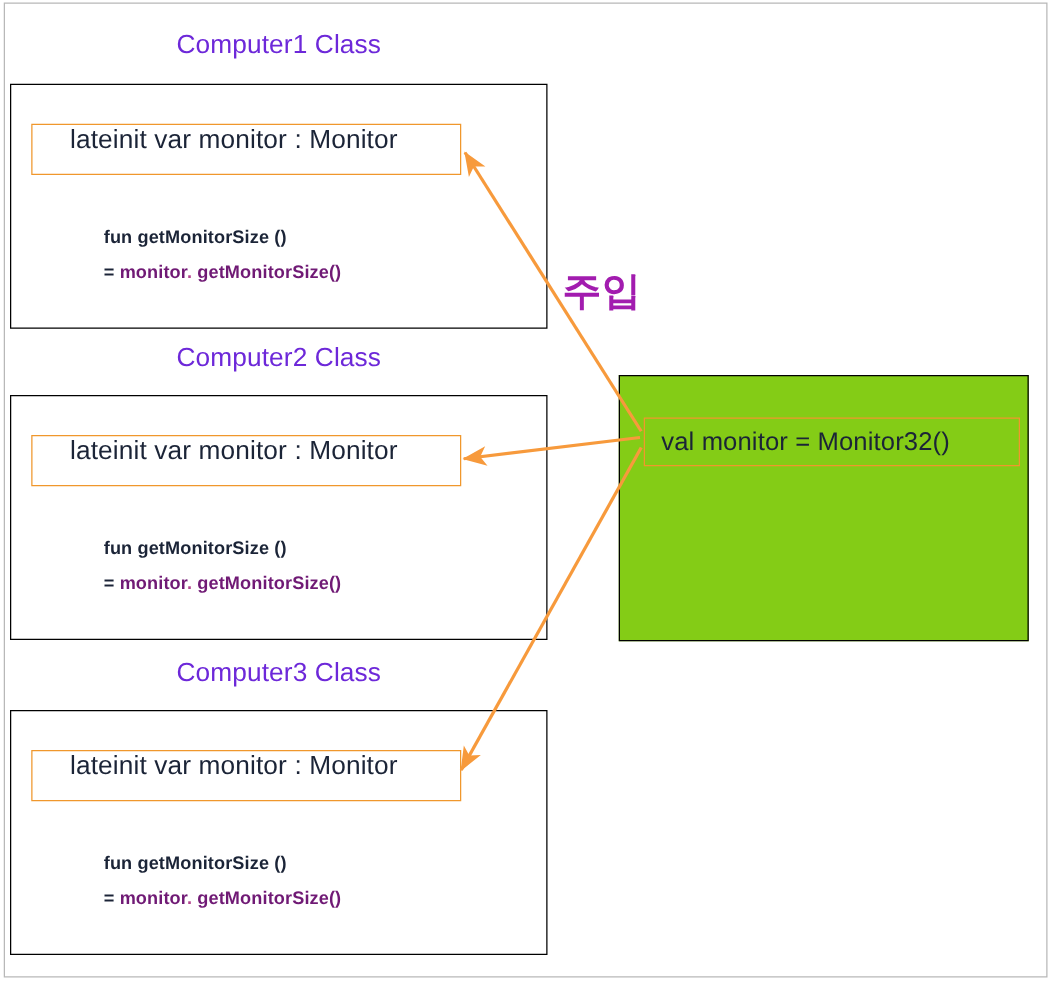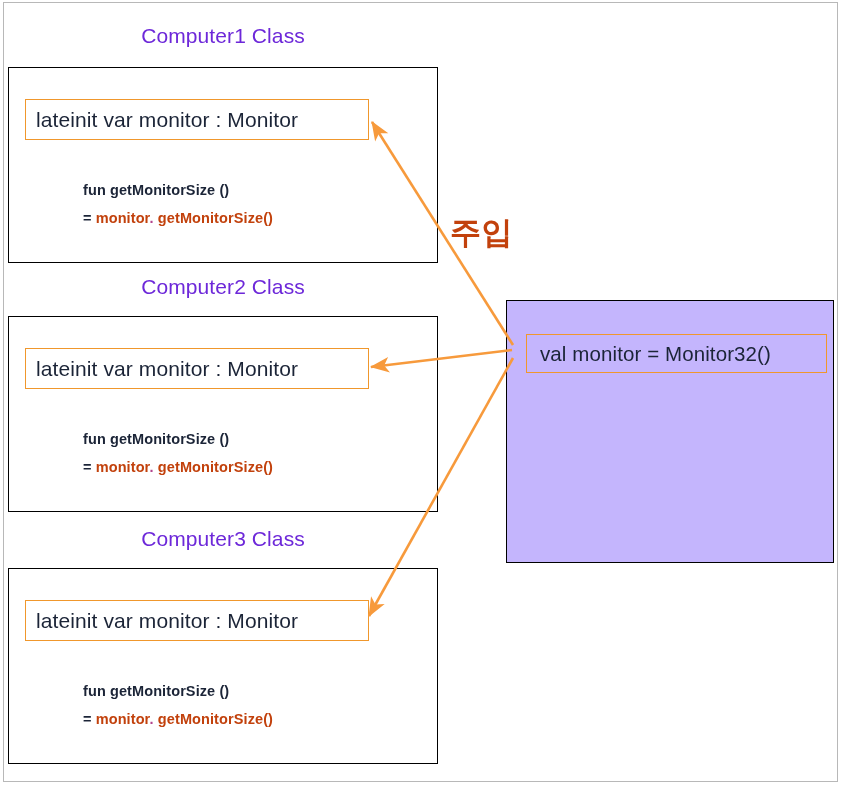--- a/index.html
+++ b/index.html
@@ -59,66 +59,64 @@
   .field-box {
     position: absolute;
     left: 16px;
     top: 31px;
     width: 344px;
     height: 41px;
     border: 1.5px solid #f0972c;
     box-sizing: border-box;
     background: #ffffff;
     display: flex;
-    align-items: center;
-    padding-left: 10px;
+    padding-left: 30px;
   }
   .field-text {
     font-size: 21px;
     color: #1b2437;
     white-space: nowrap;
     letter-spacing: 0.1px;
   }
   .fun-line {
     position: absolute;
     left: 74px;
     font-size: 14.5px;
     color: #1b2437;
     white-space: nowrap;
     letter-spacing: 0.1px;
     font-weight: bold;
   }
   .fun-line.l1 { top: 114px; }
   .fun-line.l2 { top: 142px; }
-  .code-purple { color: #c2410c; }
+  .code-purple { color: #701a75; }
   .code-dot { color: #b2458e; }
   .code-eq { color: #1b2437; }
 
   
   #container-title {
     position: absolute;
     left: 466px;
     top: 258px;
     width: 328px;
     text-align: center;
     font-size: 21px;
     color: #f9a24c;
     white-space: nowrap;
     margin-top: 40px;
   }
   #container-box {
     position: absolute;
     left: 495px;
     top: 300px;
     width: 328px;
-    height: 263px;
+    height: 213px;
     border: 1px solid #000000;
     box-sizing: border-box;
-    background: #c4b5fd;
-    margin-left: 11px;
+    background: #84cc16;
   }
   #container-field {
     position: absolute;
     left: 19px;
     top: 33px;
     width: 301px;
     height: 39px;
     border: 1.5px solid #f0972c;
     box-sizing: border-box;
     display: flex;
@@ -127,21 +125,21 @@
   }
   #container-field .field-text { font-size: 20.5px; }
 
   
   #injection-label {
     position: absolute;
     left: 450px;
     top: 212px;
     font-size: 31px;
     font-weight: bold;
-    color: #c2410c;
+    color: #a21caf;
     white-space: nowrap;
     letter-spacing: 0.5px;
   }
 
   
   #arrows {
     position: absolute;
     left: 0;
     top: 0;
     width: 841px;

